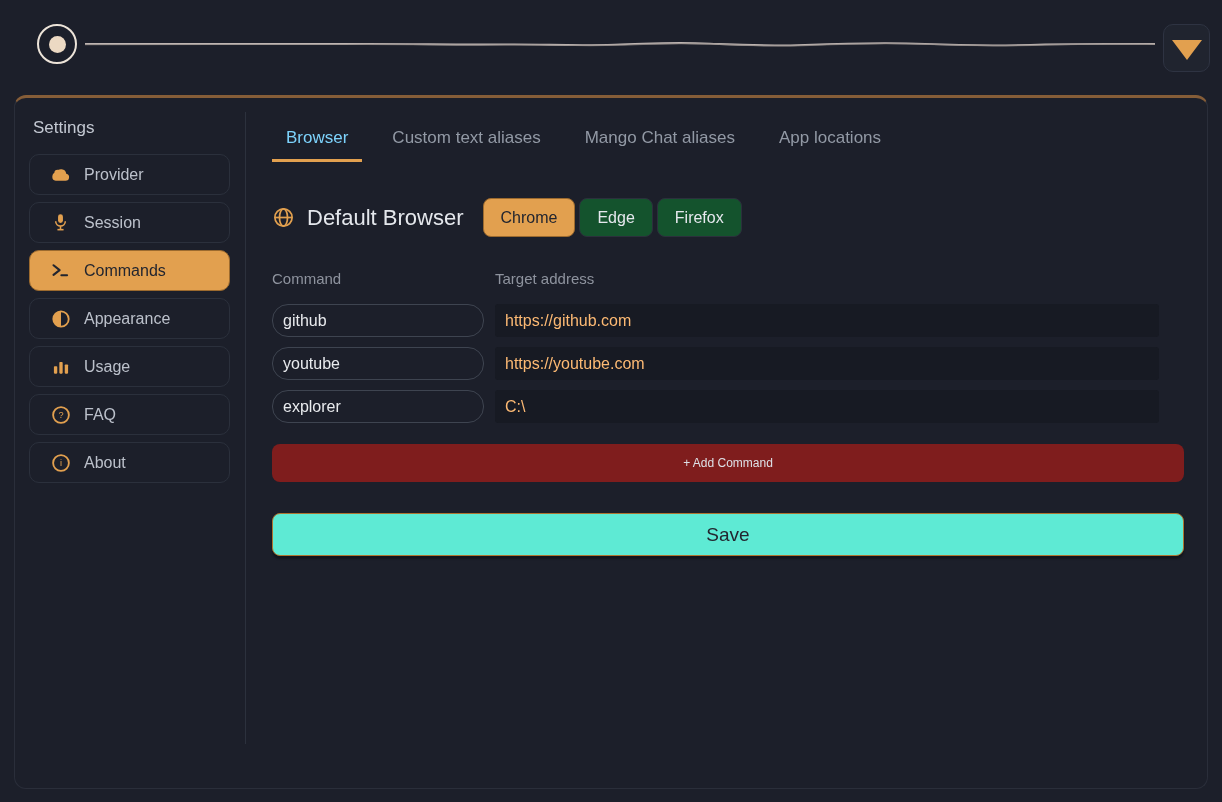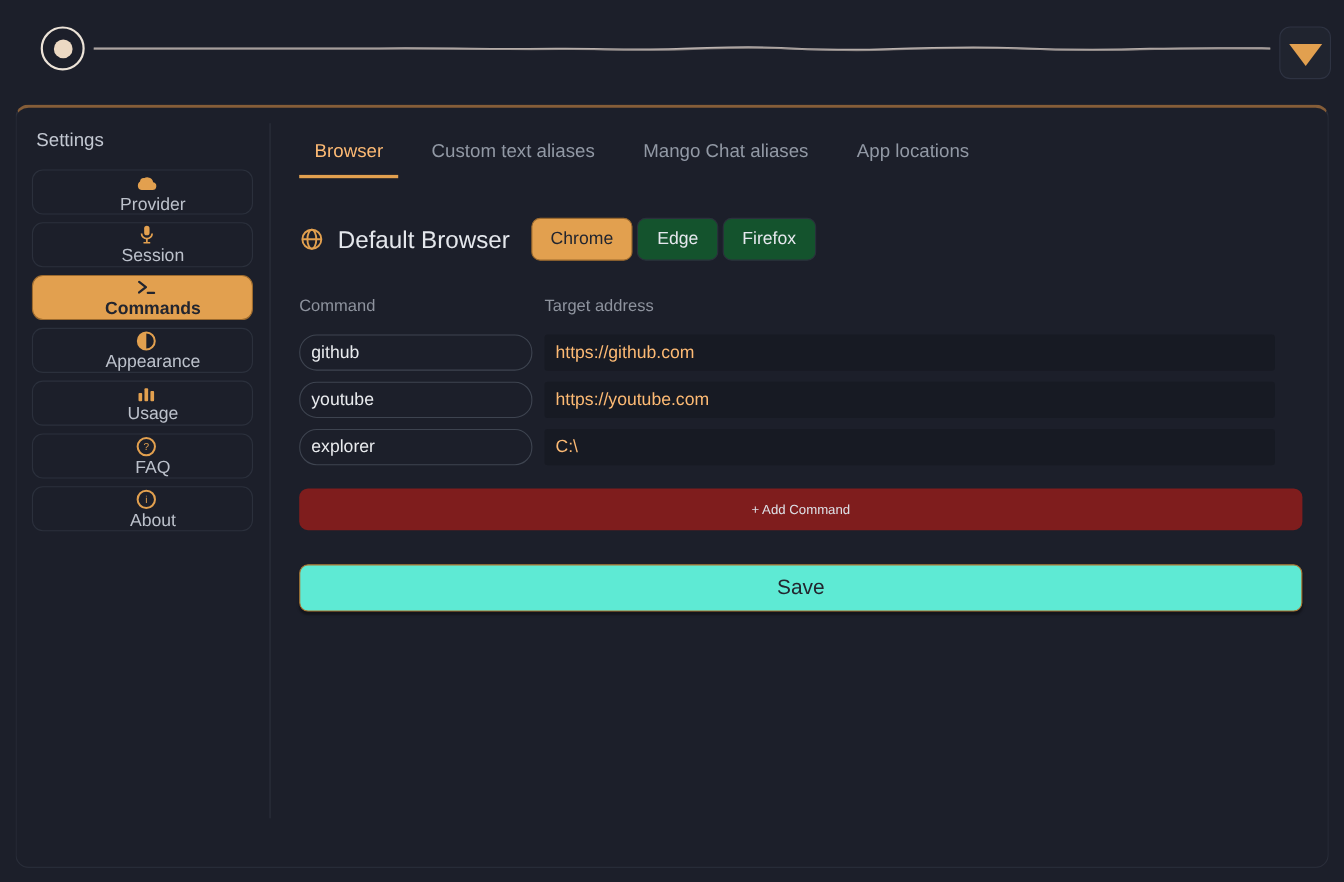--- a/index.html
+++ b/index.html
@@ -45,36 +45,35 @@
   .sidebar::after {
     content:""; position:absolute; right:0; top:14px; bottom:44px;
     width:1px; background:#2c313d;
   }
   .sidebar-title { color:#c3c8d2; font-size:17px; margin:0 0 16px 4px; }
   .nav-item {
     width:201px; height:41px; border:1px solid #2b303c; border-radius:10px;
     display:flex; align-items:center; padding-left:19px;
     margin-bottom:7px; color:#bcc1cb; font-size:16px; cursor:pointer;
     background:transparent;
-    flex-direction:column;
   }
   .nav-item .icon { width:23px; height:23px; display:flex; align-items:center; justify-content:center; margin-right:12px; }
   .nav-item.selected {
-    background:#e2a04f; border-color:#9c6a2e; color:#22252f; font-weight:700;
+    background:#e2a04f; border-color:#9c6a2e; color:#22252f; font-weight:400;
   }
 
   
   .content { flex:1; padding:26px 23px 0 26px; }
 
   .tabs { display:flex; gap:16px; }
   .tab {
     padding:4px 14px 11px; font-size:17px; color:#9299a5; cursor:pointer;
     border-bottom:3px solid transparent; white-space:nowrap;
   }
-  .tab.active { color:#fdba74; border-bottom-color:#e2a04f; }
+  .tab.active { color:#7dd3fc; border-bottom-color:#e2a04f; }
 
   .default-row { margin-top:36px; display:flex; align-items:center; height:39px; }
   .globe-wrap { width:23px; height:23px; margin-right:12px; display:flex; align-items:center; }
   .default-label { font-size:22px; color:#e4e7ec; margin-right:15px; }
   .browser-btn {
     height:39px; padding:0 17px; margin-left:4px; border-radius:8px;
     background:#14532d; border:1px solid #2b303c; color:#e6e8ee;
     font-size:16px; font-family:inherit; cursor:pointer;
   }
   .browser-btn.selected { background:#e2a04f; border-color:#9c6a2e; color:#22252f; }

